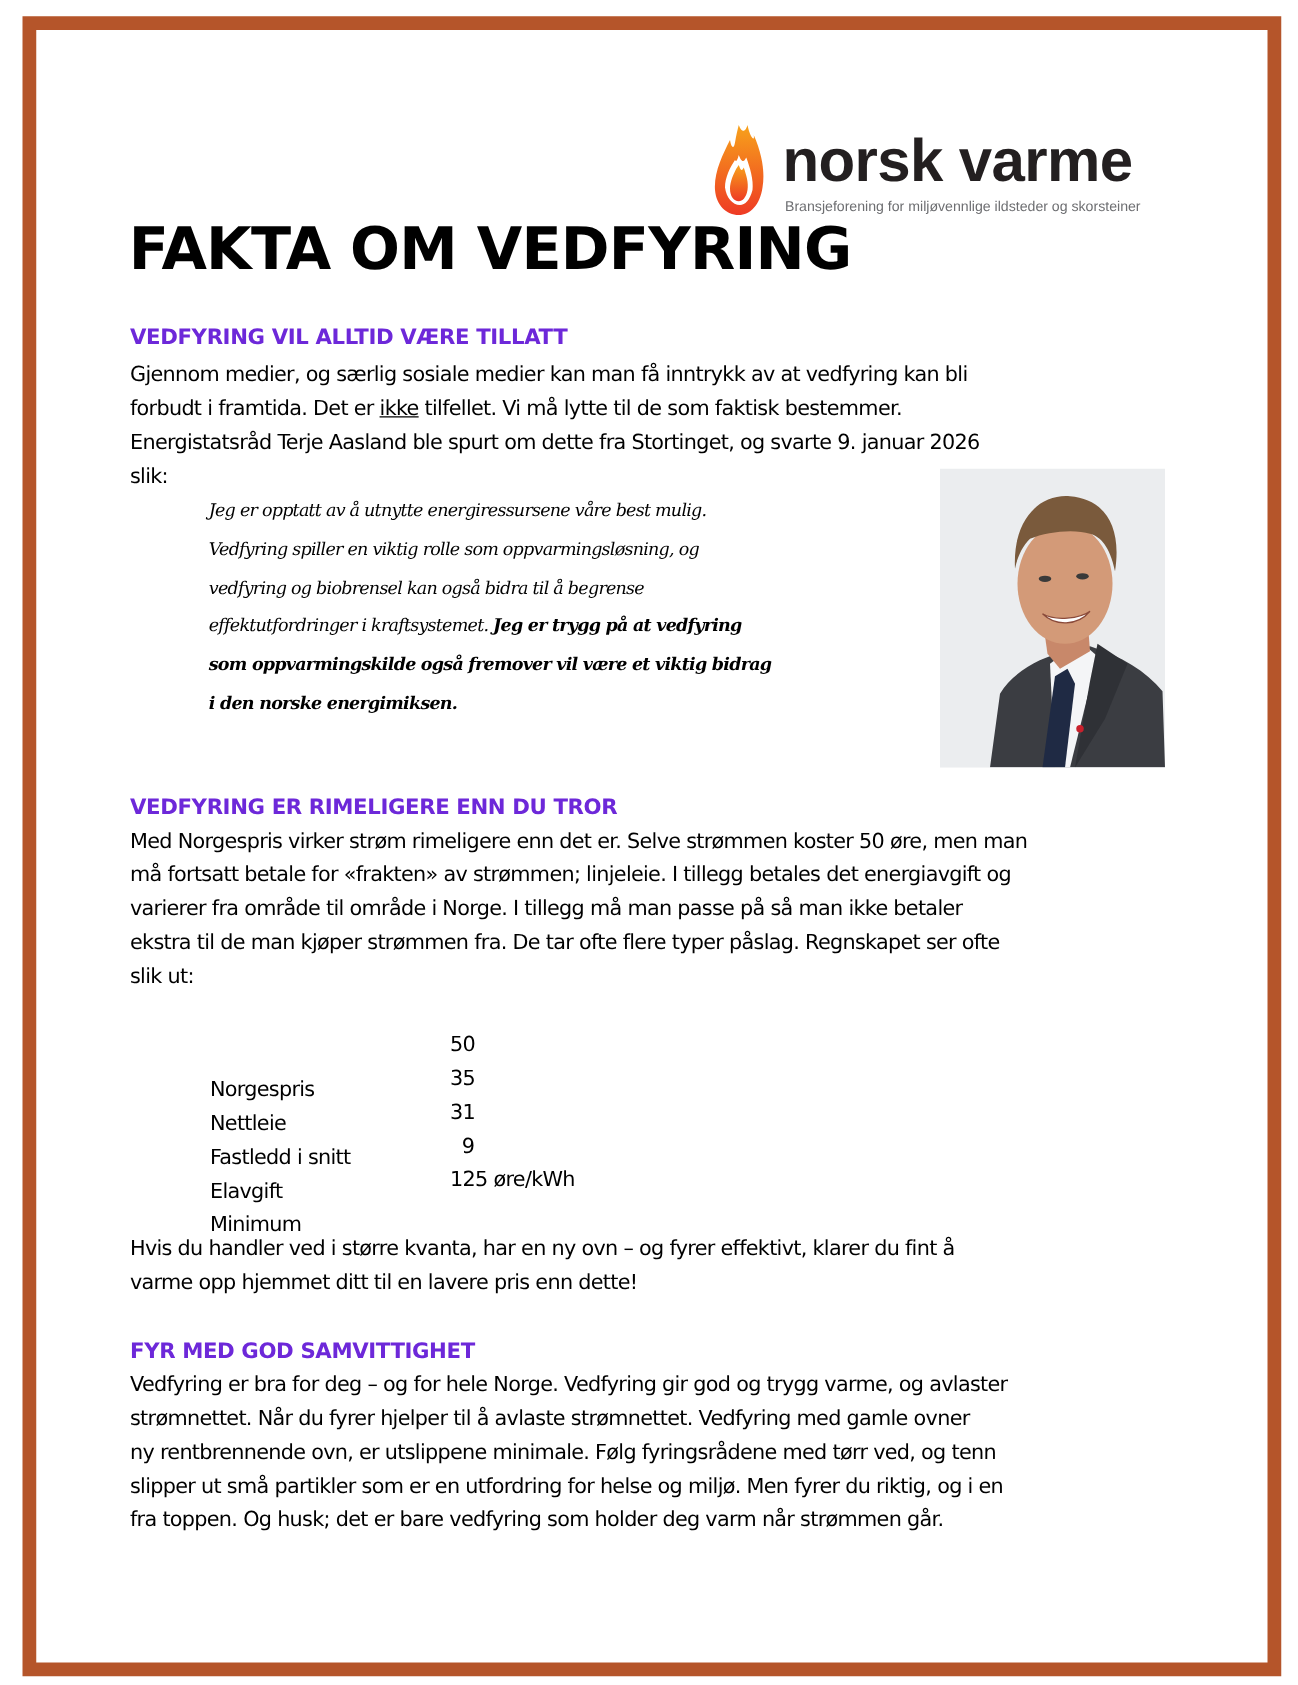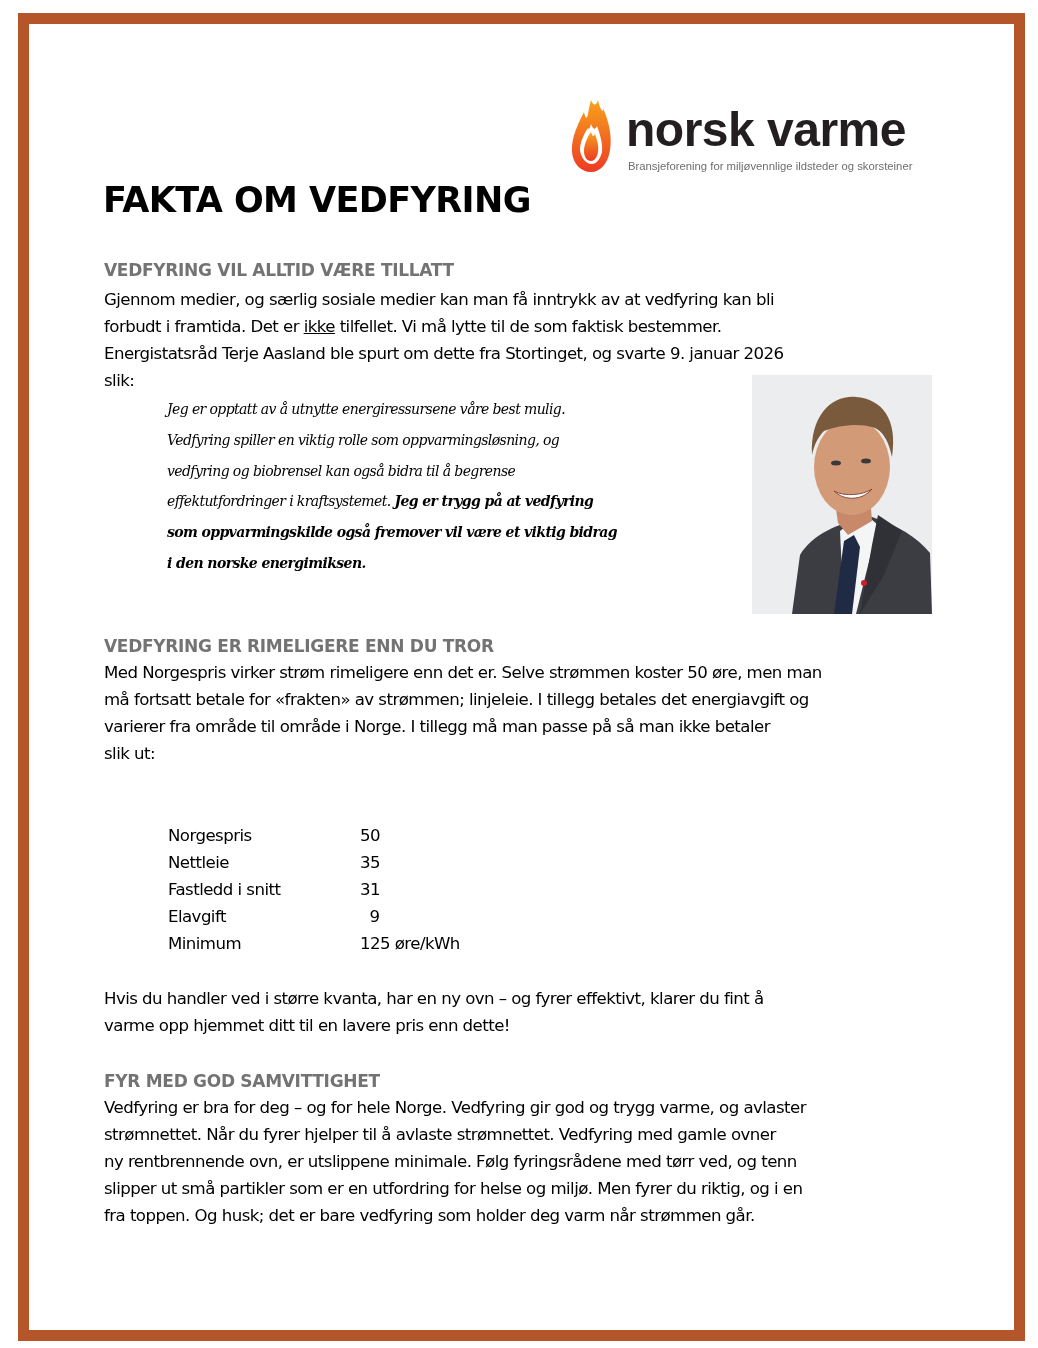--- a/index.html
+++ b/index.html
@@ -16,46 +16,46 @@
       font-size: 48px; letter-spacing: -0.5px; color: #231f20; line-height: 48px;
       white-space: nowrap;
     }
     .logo .tagline {
       position: absolute; left: 60px; top: 64px;
       font-family: "Liberation Sans", sans-serif; font-size: 11.3px; color: #6d6e71;
       white-space: nowrap; line-height: 12px;
     }
     .title {
       position: absolute; left: 103px; top: 178px; margin: 0;
-      font-family: "DejaVu Sans", sans-serif; font-weight: bold; font-size: 35px;
+      font-family: "DejaVu Sans", sans-serif; font-weight: bold; font-size: 47px;
       letter-spacing: -0.6px; color: #000; line-height: 44px; white-space: nowrap;
     }
     .h2 {
       position: absolute; left: 104px; margin: 0;
       font-family: "DejaVu Sans", sans-serif; font-weight: bold; font-size: 17px;
-      letter-spacing: -0.3px; color: #737373; line-height: 24px; white-space: nowrap;
+      letter-spacing: -0.3px; color: #6d28d9; line-height: 24px; white-space: nowrap;
     }
     .p {
       position: absolute; left: 104px; margin: 0;
       font-family: "DejaVu Sans", sans-serif; font-size: 16.6px; color: #000;
       line-height: 27px; letter-spacing: -0.55px;
     }
     .p .line { display: block; white-space: nowrap; }
     .u { text-decoration: underline; }
     .quote {
       position: absolute; left: 167px; top: 394px; margin: 0;
       font-family: "DejaVu Serif", serif; font-style: italic; font-size: 14px;
       color: #000; line-height: 30.8px; letter-spacing: -0.6px;
     }
     .quote .line { display: block; white-space: nowrap; }
     .quote b { font-weight: bold; }
     .photo { position: absolute; left: 752px; top: 375px; width: 180px; height: 239px; overflow: hidden; background: #eceef0; }
     .cost { position: absolute; left: 168px; top: 822px; font-family: "DejaVu Sans", sans-serif; font-size: 16.6px; letter-spacing: -0.55px; color: #000; }
     .cost .row { position: relative; height: 27px; line-height: 27px; width: 360px; }
-    .cost .label { position: absolute; left: 0; white-space: nowrap; }
+    .cost .label { position: absolute; left: 0; white-space: nowrap; margin-top: 36px; }
     .cost .value { position: absolute; left: 192px; white-space: pre; }
   </style>
 </head>
 <body>
 
 <div class="frame"></div>
 
 <div class="logo">
   <svg class="flame" width="42" height="76" viewBox="0 0 42 76">
     <defs>
@@ -115,20 +115,21 @@
 
     <path d="M82 116 C92 126 110 126 120 114 C112 120 92 122 82 116 Z" fill="#ffffff" stroke="#8a4a3a" stroke-width="1"></path>
   </svg>
 </div>
 
 <h2 class="h2" style="top:634px">VEDFYRING ER RIMELIGERE ENN DU TROR</h2>
 <div class="p" style="top:659px">
   <span class="line">Med Norgespris virker strøm rimeligere enn det er. Selve strømmen koster 50 øre, men man</span>
   <span class="line">må fortsatt betale for «frakten» av strømmen; linjeleie. I tillegg betales det energiavgift og</span>
   <span class="line">varierer fra område til område i Norge. I tillegg må man passe på så man ikke betaler</span>
+  <span class="line">ekstra til de man kjøper strømmen fra. De tar ofte flere typer påslag. Regnskapet ser ofte</span>
   <span class="line">slik ut:</span>
 </div>
 
 <div class="cost">
   <div class="row">
     <span class="label">Norgespris</span>
     <span class="value">50</span>
   </div>
   <div class="row">
     <span class="label">Nettleie</span>

